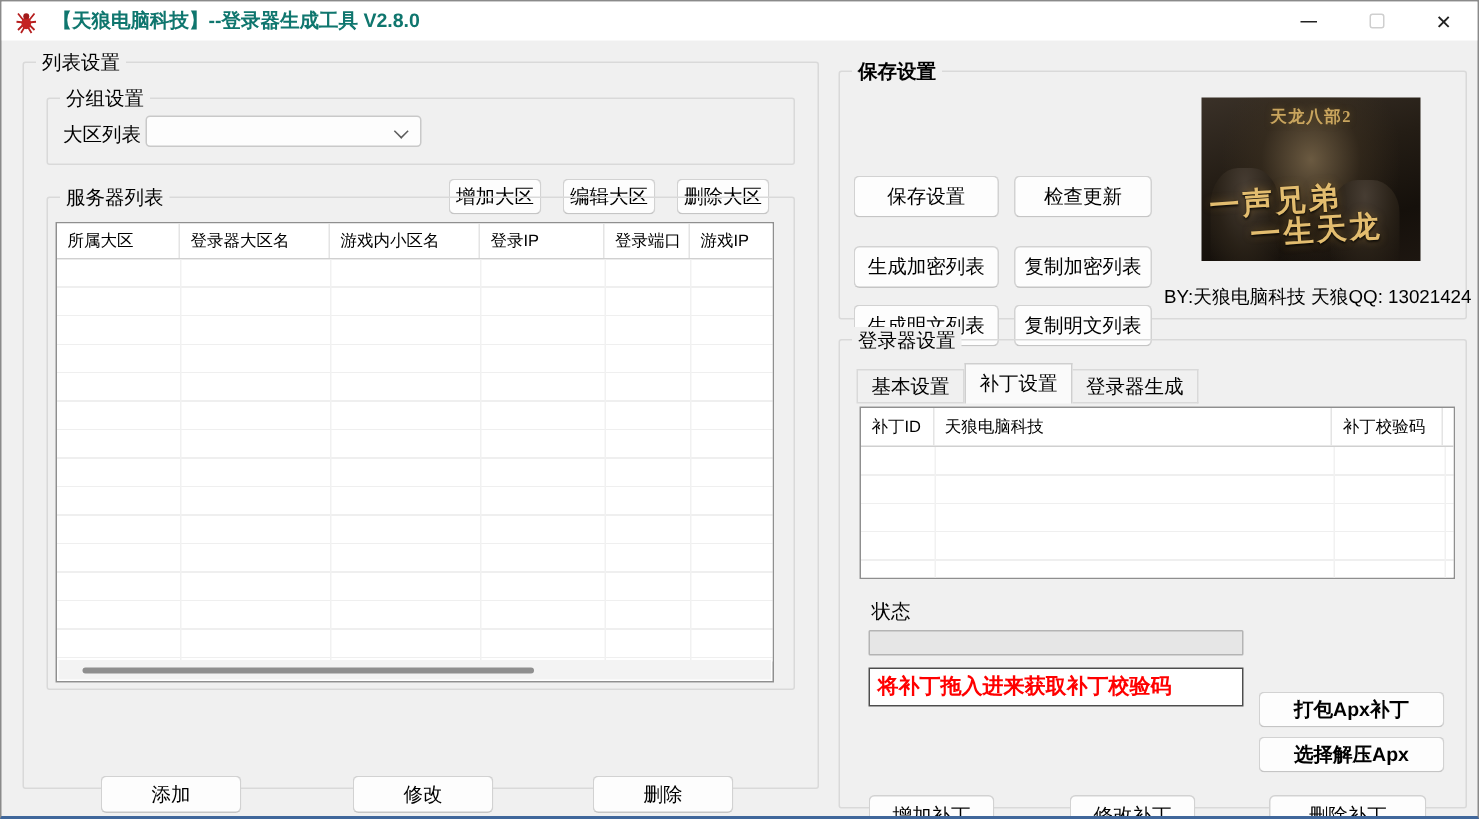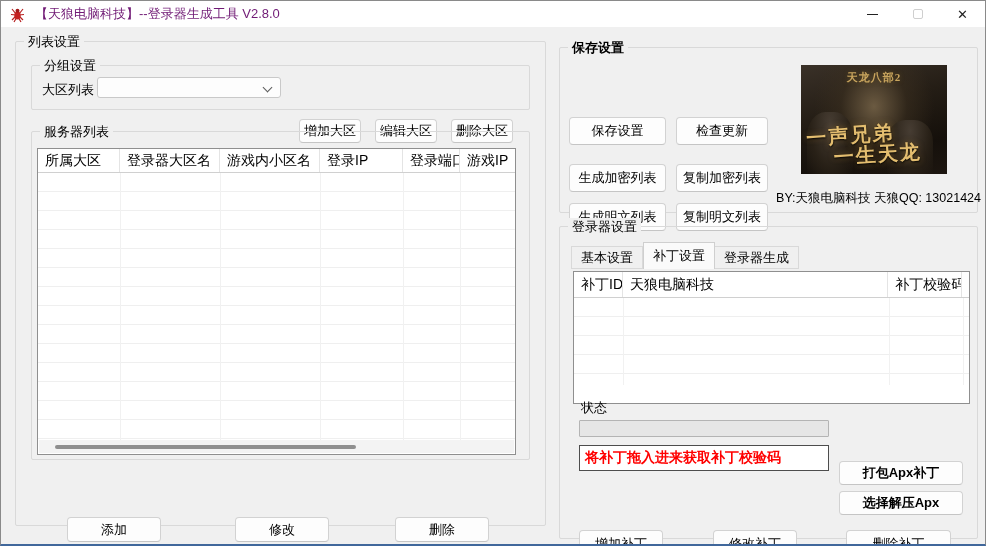--- a/index.html
+++ b/index.html
@@ -8,21 +8,21 @@
     position:relative;width:986px;height:546px;margin:0 auto;
     background:#f0f0f0;
     font-family:"Liberation Sans","DejaVu Sans",sans-serif;
     font-size:13px;color:#000;
     border:1px solid #8a8a8a;border-bottom:2px solid #40679b;
     overflow:hidden;
   }
   
   .titlebar{position:absolute;left:0;top:0;width:100%;height:26px;background:#ffffff;display:flex;align-items:center;}
   .app-icon{margin-left:8px;width:17px;height:17px;flex:0 0 auto;}
-  .title-text{margin-left:9px;font-size:13px;color:#701a75;white-space:nowrap;}
+  .title-text{margin-left:9px;font-size:13px;color:#0f766e;white-space:nowrap;font-weight:bold;}
   .win-controls{position:absolute;right:0;top:0;height:26px;display:flex;}
   .wc{width:45px;height:26px;display:flex;align-items:center;justify-content:center;cursor:pointer;}
   .min-glyph{display:block;width:11px;height:0;border-top:1px solid #222;}
   .max-glyph{display:block;width:10px;height:10px;border:1px solid #cfcfcf;border-radius:2px;}
   .close-glyph{font-size:13px;color:#222;line-height:1;}
   
   .group{position:absolute;border:1px solid #d9d9d9;border-radius:2px;}
   .group-label{position:absolute;top:-9px;left:8px;background:#f0f0f0;padding:0 4px;font-size:13px;white-space:nowrap;}
   .group-label.bold{font-weight:bold;}
   
@@ -33,21 +33,21 @@
   }
   .btn.bold{font-weight:bold;}
   
   .combo{
     position:absolute;background:#fdfdfd;border:1px solid #c9c9c9;border-radius:3px;cursor:pointer;
   }
   .combo .chev{position:absolute;right:9px;top:6px;width:7px;height:7px;border-right:1.4px solid #5c5c5c;border-bottom:1.4px solid #5c5c5c;transform:rotate(45deg);}
   
   .lv{position:absolute;background:#fff;border:1px solid #8f8f8f;}
   .lv .lv-head{position:absolute;left:0;top:0;right:0;height:24px;background:#fff;border-bottom:1px solid #d0d0d0;display:flex;}
-  .lv .lv-head .hc{height:100%;display:flex;align-items:center;padding-left:7px;font-size:14px;border-right:1px solid #e4e4e4;overflow:hidden;white-space:nowrap;}
+  .lv .lv-head .hc{height:100%;display:flex;align-items:center;padding-left:7px;font-size:11px;border-right:1px solid #e4e4e4;overflow:hidden;white-space:nowrap;}
   .lv .lv-head .hc:last-child{border-right:none;}
   .lv .lv-body{position:absolute;left:0;right:0;background:
     repeating-linear-gradient(to bottom,#ffffff 0px,#ffffff 18px,#efefef 18px,#efefef 19px);}
   .lv .vline{position:absolute;top:24px;width:1px;background:#f1f1f1;}
   
   .hscroll{position:absolute;left:1px;right:1px;bottom:1px;height:13px;background:#f3f3f3;}
   .hscroll .thumb{position:absolute;top:5px;height:4px;background:#8f8f8f;border-radius:2px;cursor:pointer;}
   
   .tabstrip{position:absolute;display:flex;align-items:flex-end;text-align:right;}
   .tab{height:23px;padding:0 9px;display:flex;align-items:center;font-size:13px;background:#f0f0f0;border:1px solid #d9d9d9;border-left:none;cursor:pointer;}
@@ -172,21 +172,21 @@
   <div class="group" style="left:558px;top:225px;width:419px;height:313px;">
     <span class="group-label">登录器设置</span>
   </div>
 
   <div class="tabstrip" style="left:570px;top:241px;height:27px;">
     <div class="tab">基本设置</div>
     <div class="tab active">补丁设置</div>
     <div class="tab">登录器生成</div>
   </div>
 
-  <div class="lv" style="left:572px;top:270px;width:397px;height:133px;">
+  <div class="lv" style="left:572px;top:270px;width:397px;height:115px;">
     <div class="lv-head" style="height:26px;">
       <div class="hc" style="width:49px;">补丁ID</div>
       <div class="hc" style="width:266px;">天狼电脑科技</div>
       <div class="hc" style="width:74px;">补丁校验码</div>
       <div class="hc" style="flex:1;"></div>
     </div>
     <div class="lv-body" style="top:26px;height:87px;"></div>
     <div class="vline" style="left:49px;top:26px;height:87px;"></div>
     <div class="vline" style="left:315px;top:26px;height:87px;"></div>
     <div class="vline" style="left:389px;top:26px;height:87px;"></div>

